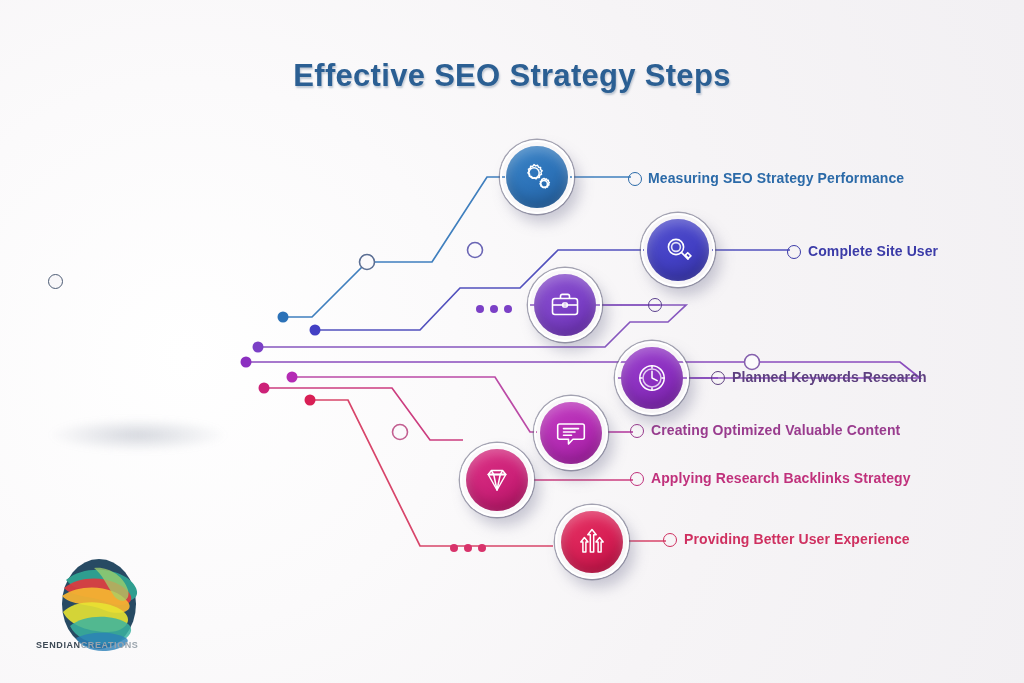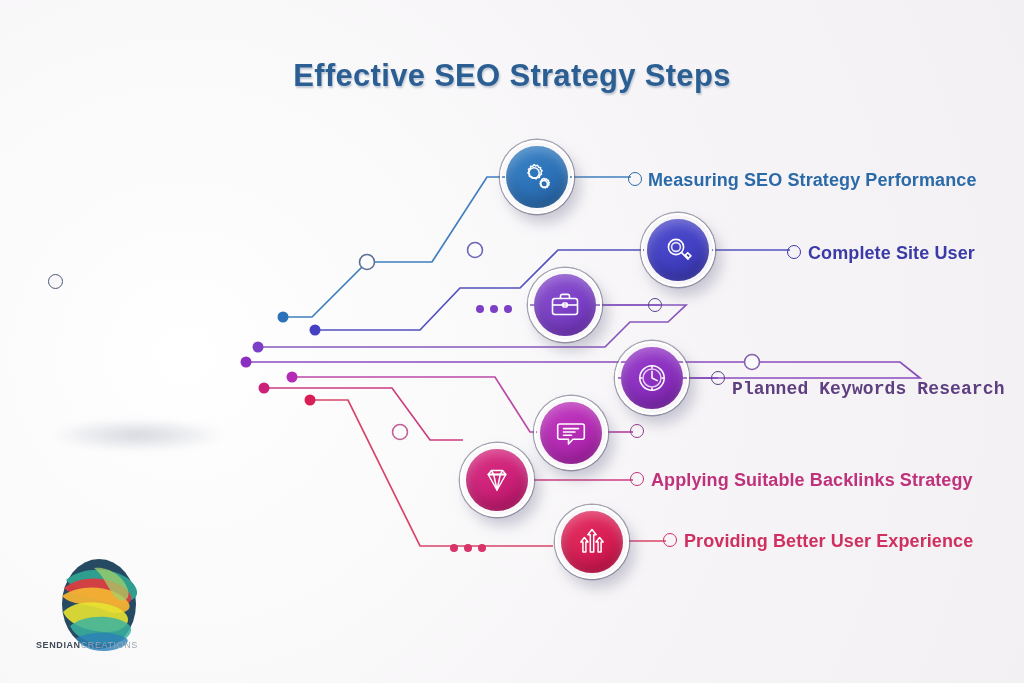--- a/index.html
+++ b/index.html
@@ -72,41 +72,41 @@
   }
   .node .disc{
     position:absolute;left:6px;top:6px;width:62px;height:62px;border-radius:50%;
     box-shadow:inset 0 5px 11px rgba(255,255,255,.25),
                inset 0 -8px 13px rgba(0,0,0,.16);
   }
   .node svg{position:relative;z-index:2;}
   
   .label{
     position:absolute;
-    font-size:18px;font-weight:bold;
+    font-size:14px;font-weight:bold;
     white-space:nowrap;
     letter-spacing:.1px;
     text-align:right;
   }
   .bullet{
     position:absolute;width:12px;height:12px;border-radius:50%;
     background:transparent;border:1.7px solid currentColor;
     z-index:4;
   }
   
   .dots{position:absolute;display:flex;gap:6px;z-index:4;}
   .dots i{display:block;width:8px;height:8px;border-radius:50%;}
   
   #logo{position:absolute;left:36px;top:552px;width:130px;height:105px;}
   #logo-name{
     position:absolute;left:36px;top:640px;
     font-size:9px;font-weight:bold;letter-spacing:.6px;
   }
   #logo-name span.a{color:#3e4a56;}
-  #logo-name span.b{color:#9aa4ad;font-weight:normal;}
+  #logo-name span.b{color:#9aa4ad;font-weight:bold;}
 </style>
 </head>
 <body>
 
 <div id="canvas">
 
   <div id="title">Effective SEO Strategy Steps</div>
 
   <svg id="wires" viewBox="0 0 1024 683">
     <defs>
@@ -231,48 +231,49 @@
     <svg width="34" height="34" viewBox="0 0 34 34">
       <g fill="none" stroke="#ffffff" stroke-width="1.5" stroke-linecap="round">
         <circle cx="17" cy="17" r="12.2"></circle>
         <circle cx="17" cy="17" r="9" opacity=".75"></circle>
         <path d="M17 17 L17 10.2 M17 17 L22.2 19.6"></path>
         <path d="M17 4.8 v2.2 M17 27 v2.2 M4.8 17 h2.2 M27 17 h2.2"></path>
       </g>
     </svg>
   </div>
   <div class="bullet" style="left:711px;top:371px;color:#5e4080;"></div>
-  <div class="label" style="left:732px;top:379px;color:#5e4080;font-family:Liberation Mono, monospace;">Planned Keywords Research</div>
+  <div class="label" style="left:732px;top:369px;color:#5e4080;">Planned Keywords Research</div>
 
   <div class="node" style="left:534px;top:396px;">
     <div class="ring"></div>
     <div class="disc" style="background:linear-gradient(145deg,#c23dc0 0%,#b42bb4 55%,#9d1b9c 100%);"></div>
     <svg width="34" height="34" viewBox="0 0 34 34">
       <g fill="none" stroke="#ffffff" stroke-width="1.6" stroke-linejoin="round" stroke-linecap="round">
         <path d="M5.5 8 h23 a1.8 1.8 0 0 1 1.8 1.8 v11.6 a1.8 1.8 0 0 1 -1.8 1.8 h-9.6 l-4.4 4.8 v-4.8 h-9 a1.8 1.8 0 0 1 -1.8-1.8 V9.8 A1.8 1.8 0 0 1 5.5 8z"></path>
         <path d="M9.5 12.6 h15 M9.5 16 h11.5 M9.5 19.3 h8"></path>
       </g>
     </svg>
   </div>
   <div class="bullet" style="left:630px;top:424px;color:#993b8e;"></div>
+  <div class="label" style="left:651px;top:422px;color:#993b8e;">Creating Optimized Valuable Content</div>
 
   <div class="node" style="left:460px;top:443px;">
     <div class="ring"></div>
     <div class="disc" style="background:linear-gradient(145deg,#dc3385 0%,#cc2178 55%,#b31263 100%);"></div>
     <svg width="34" height="34" viewBox="0 0 34 34">
       <g fill="none" stroke="#ffffff" stroke-width="1.5" stroke-linejoin="round">
         <path d="M8.2 11.5 L17 27 L25.8 11.5z"></path>
         <path d="M8.2 11.5 L11.4 7.6 h11.2 l3.2 3.9z"></path>
         <path d="M11.4 7.6 L13.7 11.5 L17 27 L20.3 11.5 L22.6 7.6"></path>
         <path d="M8.2 11.5 H25.8"></path>
       </g>
     </svg>
   </div>
   <div class="bullet" style="left:630px;top:472px;color:#c0317c;"></div>
-  <div class="label" style="left:651px;top:470px;color:#c0317c;">Applying Suitable Backlinks  Strategy</div>
+  <div class="label" style="left:651px;top:470px;color:#c0317c;">Applying Research Backlinks  Strategy</div>
 
   <div class="node" style="left:555px;top:505px;">
     <div class="ring"></div>
     <div class="disc" style="background:linear-gradient(145deg,#e63566 0%,#d81f55 55%,#bf1044 100%);"></div>
     <svg width="34" height="34" viewBox="0 0 34 34">
       <g fill="none" stroke="#ffffff" stroke-width="1.5" stroke-linejoin="round" stroke-linecap="round">
         <path d="M17 4.5 l4.2 5.2 h-2.5 V27 h-3.4 V9.7 h-2.5z"></path>
         <path d="M9.4 12.5 l3.6 4.5 h-2.1 V27 h-3 V17 h-2.1z"></path>
         <path d="M24.6 12.5 l3.6 4.5 h-2.1 V27 h-3 V17 h-2.1z"></path>
       </g>

